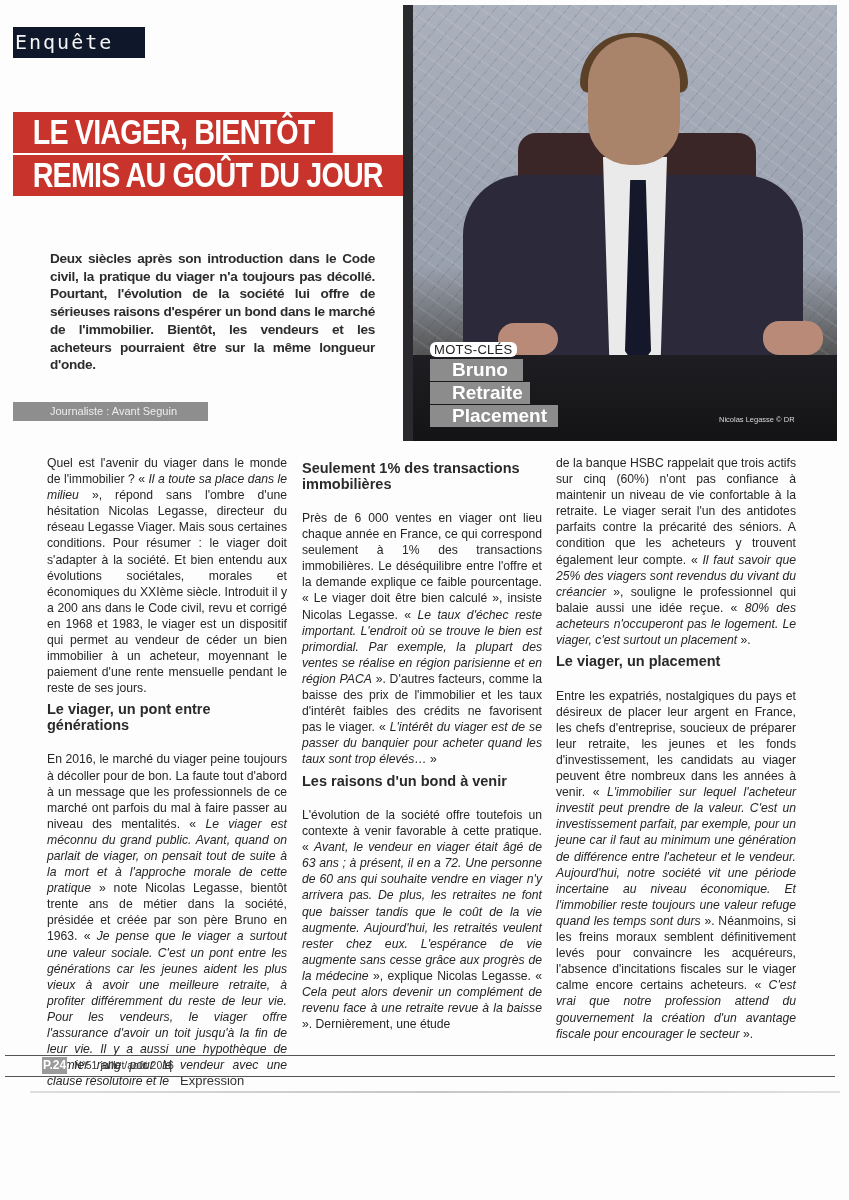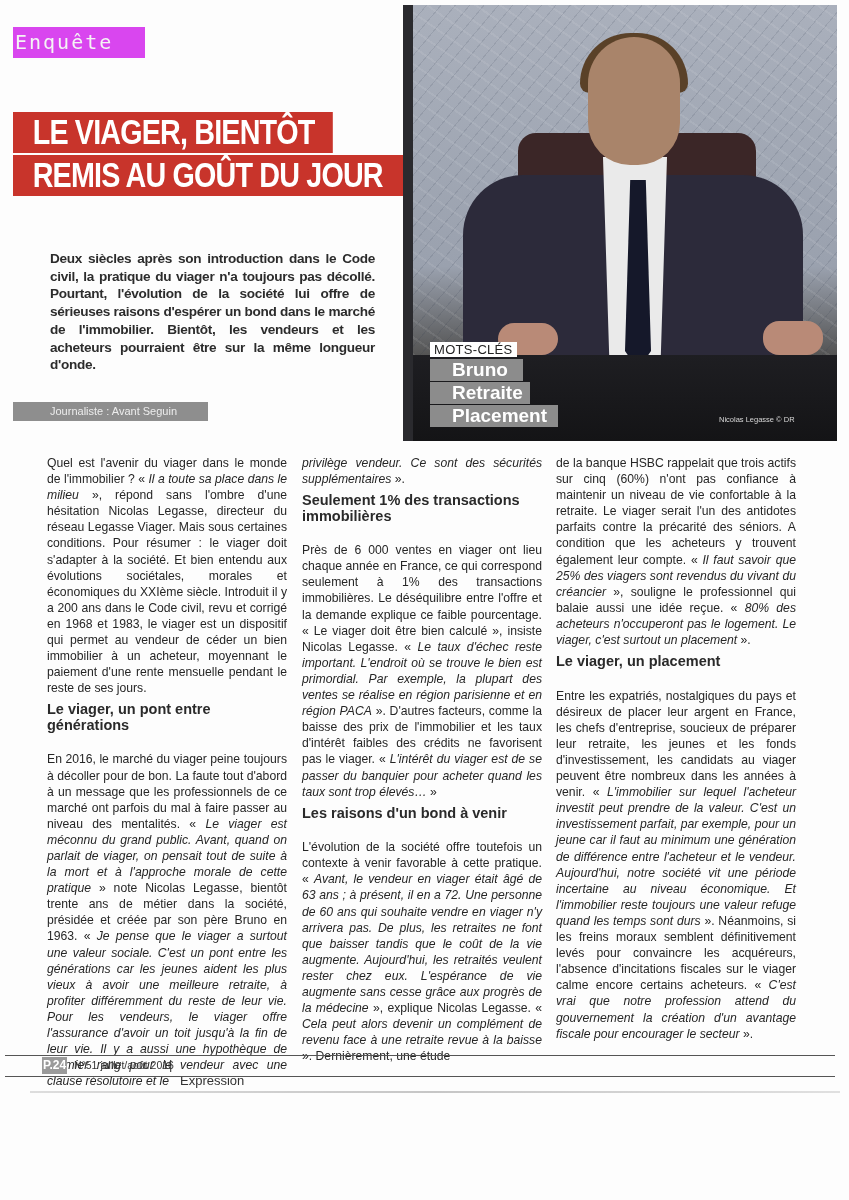--- a/index.html
+++ b/index.html
@@ -1,19 +1,19 @@
 <!DOCTYPE html>
 <html><head>
 <meta charset="utf-8">
 <style>
   * { box-sizing: border-box; margin: 0; padding: 0; }
   html, body { width: 849px; height: 1200px; background: #fdfdfd; overflow: hidden; }
   body { position: relative; font-family: "Liberation Sans", sans-serif; color: #222; }
 
-  .rubric { position: absolute; left: 13px; top: 27px; width: 132px; height: 31px; background: #d946ef; color: #f4f4f4;
+  .rubric { position: absolute; left: 13px; top: 27px; width: 132px; height: 31px; background: #0f172a; color: #f4f4f4;
     font-family: "DejaVu Sans Mono", monospace; font-size: 20px; letter-spacing: 2px; line-height: 31px; padding-left: 2px; }
 
   .title-line { position: absolute; background: #c8342b; color: #fff; font-family: "Liberation Sans", sans-serif; font-weight: bold;
     font-size: 35px; line-height: 40px; letter-spacing: -1px; transform: scaleX(0.82); transform-origin: left center; white-space: nowrap; padding-left: 24px; }
   .title-line.l1 { left: 13px; top: 112px; width: 390px; height: 41px; }
   .title-line.l2 { left: 13px; top: 155px; width: 483px; height: 41px; }
 
   .chapo { position: absolute; left: 50px; top: 250px; width: 325px; font-family: "Liberation Sans", sans-serif; font-weight: bold;
     font-size: 13.6px; line-height: 17.7px; color: #2c2c2c; text-align: justify; letter-spacing: -0.3px; }
 
@@ -30,21 +30,21 @@
   .photo .suit { position: absolute; left: 60px; top: 170px; width: 340px; height: 190px; background: #2c2a3a; border-radius: 60px 60px 0 0; }
   .photo .shirt { position: absolute; left: 200px; top: 152px; width: 64px; height: 205px; background: #eaeaea; clip-path: polygon(0 0,100% 0,90% 100%,10% 100%); }
   .photo .tie { position: absolute; left: 222px; top: 175px; width: 26px; height: 190px; background: #15182a; clip-path: polygon(20% 0,80% 0,100% 90%,50% 100%,0 90%); }
   .photo .head { position: absolute; left: 185px; top: 32px; width: 92px; height: 128px; background: #a9846a; border-radius: 46px 46px 42px 42px; }
   .photo .hair { position: absolute; left: 177px; top: 28px; width: 108px; height: 60px; background: #5a4128; border-radius: 54px 54px 10px 10px; }
   .photo .desk { position: absolute; left: 10px; top: 350px; right: 0; bottom: 0; background: linear-gradient(180deg, #1e1e22, #141416); }
   .photo .hand-l { position: absolute; left: 95px; top: 318px; width: 60px; height: 32px; background: #b98a77; border-radius: 16px; }
   .photo .hand-r { position: absolute; left: 360px; top: 316px; width: 60px; height: 34px; background: #b98a77; border-radius: 16px; }
 
   .keywords { position: absolute; left: 430px; top: 340px; }
-  .kw-title { display: inline-block; background: #fff; color: #222; font-size: 13px; line-height: 15px; padding: 0 4px; letter-spacing: 0.3px; }
+  .kw-title { display: inline-block; background: #fff; color: #222; font-size: 13px; line-height: 15px; padding: 0 4px; letter-spacing: 0.3px; border-radius: 6px; }
   .kw-item { display: block; background: #8c8c8c; color: #fff; font-weight: bold; font-size: 19px; line-height: 21px; height: 22px; margin-top: 1px; padding-left: 22px;
     transform-origin: left center; }
   .kw-item.k1 { width: 93px; }
   .kw-item.k2 { width: 100px; }
   .kw-item.k3 { width: 128px; }
 
   .caption { position: absolute; left: 719px; top: 415px; font-size: 7.5px; color: #d8d8d8; }
 
   .col { position: absolute; top: 455px; width: 240px; font-family: "Liberation Sans", sans-serif; font-size: 12.2px; line-height: 16.1px; color: #262626; text-align: justify; }
   .col.c1 { left: 47px; }
@@ -97,21 +97,20 @@
 
 <div class="caption">Nicolas Legasse  © DR</div>
 
 <div class="col c1">
   <p>Quel est l'avenir du viager dans le monde de l'immobilier ? « <em>Il a toute sa place dans le milieu</em> », répond sans l'ombre d'une hésitation Nicolas Legasse, directeur du réseau Legasse Viager. Mais sous certaines conditions. Pour résumer : le viager doit s'adapter à la société. Et bien entendu aux évolutions sociétales, morales et économiques du XXIème siècle. Introduit il y a 200 ans dans le Code civil, revu et corrigé en 1968 et 1983, le viager est un dispositif qui permet au vendeur de céder un bien immobilier à un acheteur, moyennant le paiement d'une rente mensuelle pendant le reste de ses jours.</p>
   <h3>Le viager, un pont entre générations</h3>
   <p>En 2016, le marché du viager peine toujours à décoller pour de bon. La faute tout d'abord à un message que les professionnels de ce marché ont parfois du mal à faire passer au niveau des mentalités. « <em>Le viager est méconnu du grand public. Avant, quand on parlait de viager, on pensait tout de suite à la mort et à l'approche morale de cette pratique</em> » note Nicolas Legasse, bientôt trente ans de métier dans la société, présidée et créée par son père Bruno en 1963. « <em>Je pense que le viager a surtout une valeur sociale. C'est un pont entre les générations car les jeunes aident les plus vieux à avoir une meilleure retraite, à profiter différemment du reste de leur vie. Pour les vendeurs, le viager offre l'assurance d'avoir un toit jusqu'à la fin de leur vie. Il y a aussi une hypothèque de premier rang pour le vendeur avec une clause résolutoire et le</em></p>
 </div>
 
 <div class="col c2">
-  <p><em>privilège vendeur. Ce sont des sécurités supplémentaires</em> ».</p>
   <h3>Seulement 1% des transactions immobilières</h3>
   <p>Près de 6 000 ventes en viager ont lieu chaque année en France, ce qui correspond seulement à 1% des transactions immobilières. Le déséquilibre entre l'offre et la demande explique ce faible pourcentage. « Le viager doit être bien calculé », insiste Nicolas Legasse. « <em>Le taux d'échec reste important. L'endroit où se trouve le bien est primordial. Par exemple, la plupart des ventes se réalise en région parisienne et en région PACA</em> ». D'autres facteurs, comme la baisse des prix de l'immobilier et les taux d'intérêt faibles des crédits ne favorisent pas le viager. « <em>L'intérêt du viager est de se passer du banquier pour acheter quand les taux sont trop élevés…</em> »</p>
   <h3>Les raisons d'un bond à venir</h3>
   <p>L'évolution de la société offre toutefois un contexte à venir favorable à cette pratique. « <em>Avant, le vendeur en viager était âgé de 63 ans ; à présent, il en a 72. Une personne de 60 ans qui souhaite vendre en viager n'y arrivera pas. De plus, les retraites ne font que baisser tandis que le coût de la vie augmente. Aujourd'hui, les retraités veulent rester chez eux. L'espérance de vie augmente sans cesse grâce aux progrès de la médecine</em> », explique Nicolas Legasse. « <em>Cela peut alors devenir un complément de revenu face à une retraite revue à la baisse</em> ». Dernièrement, une étude</p>
 </div>
 
 <div class="col c3">
   <p>de la banque HSBC rappelait que trois actifs sur cinq (60%) n'ont pas confiance à maintenir un niveau de vie confortable à la retraite.  Le viager serait l'un des antidotes parfaits contre la précarité des séniors. A condition que les acheteurs y trouvent également leur compte. « <em>Il faut savoir que 25% des viagers sont revendus du vivant du créancier</em> », souligne le professionnel qui balaie aussi une idée reçue. « <em>80% des acheteurs n'occuperont pas le logement. Le viager, c'est surtout un placement</em> ».</p>
   <h3>Le viager, un placement</h3>
   <p>Entre les expatriés, nostalgiques du pays et désireux de placer leur argent en France, les chefs d'entreprise, soucieux de préparer leur retraite, les jeunes et les fonds d'investissement, les candidats au viager peuvent être nombreux dans les années à venir. « <em>L'immobilier sur lequel l'acheteur investit peut prendre de la valeur. C'est un investissement parfait, par exemple, pour un jeune car il faut au minimum une génération de différence entre l'acheteur et le vendeur. Aujourd'hui, notre société vit une période incertaine au niveau économique. Et l'immobilier reste toujours une valeur refuge quand les temps sont durs</em> ». Néanmoins, si les freins moraux semblent définitivement levés pour convaincre les acquéreurs, l'absence d'incitations fiscales sur le viager calme encore certains acheteurs. « <em>C'est vrai que notre profession attend du gouvernement la création d'un avantage fiscale pour encourager le secteur</em> ».</p>

